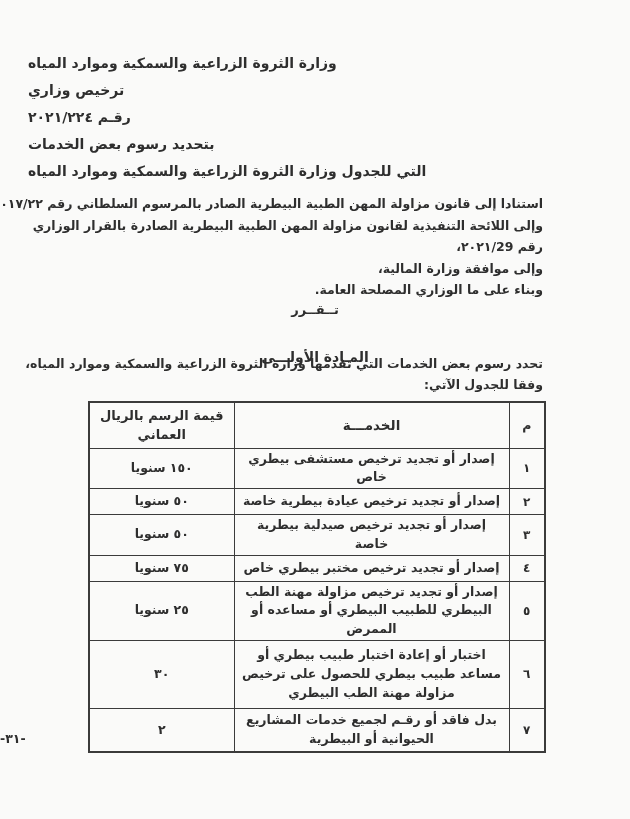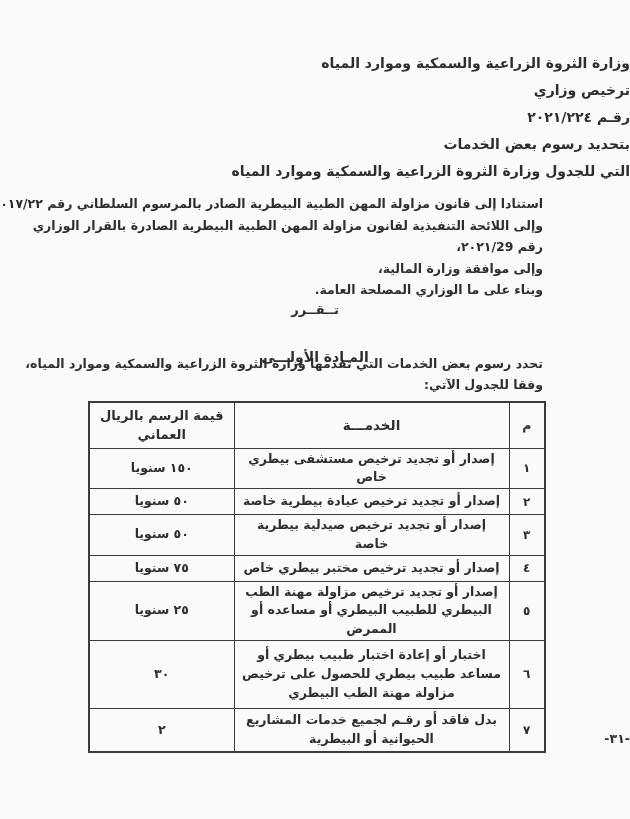--- a/index.html
+++ b/index.html
@@ -9,22 +9,22 @@
     font-family:"DejaVu Sans",sans-serif;
     font-weight:bold;
     color:#2e2e2e;
     position:relative;
     overflow:hidden;
   }
   .page{position:absolute;inset:0;}
 
   .doc-header{
     position:absolute;top:50px;left:0;right:0;
-    direction:rtl;text-align:right;
-    font-size:14px;line-height:27px;
+    direction:rtl;text-align:left;
+    font-size:14px;line-height:27px;padding-left:28px;
   }
   .doc-header div{white-space:nowrap;}
 
   .preamble{
     position:absolute;top:193px;right:87px;left:16px;
     direction:rtl;text-align:right;
     font-size:12.5px;line-height:21.5px;
   }
   .preamble div{white-space:nowrap;}
 
@@ -71,21 +71,21 @@
   tr.h-m3{height:68px;}
   tr.h-m2b{height:44px;}
 
   th.fee-head{font-size:13px;line-height:1.45;padding:2px 10px;}
   th.service-head{font-size:13.5px;}
   td.fee-cell{font-size:12.5px;}
   td.index-cell{font-size:12px;}
 
   .page-number{
     position:absolute;top:731px;left:0;right:0;
-    direction:rtl;text-align:right;
+    direction:rtl;text-align:left;
     font-size:12.5px;
   }
 </style>
 </head>
 <body>
 
 <div class="page">
 
   <div class="doc-header">
     <div>وزارة الثروة الزراعية والسمكية وموارد المياه</div>

